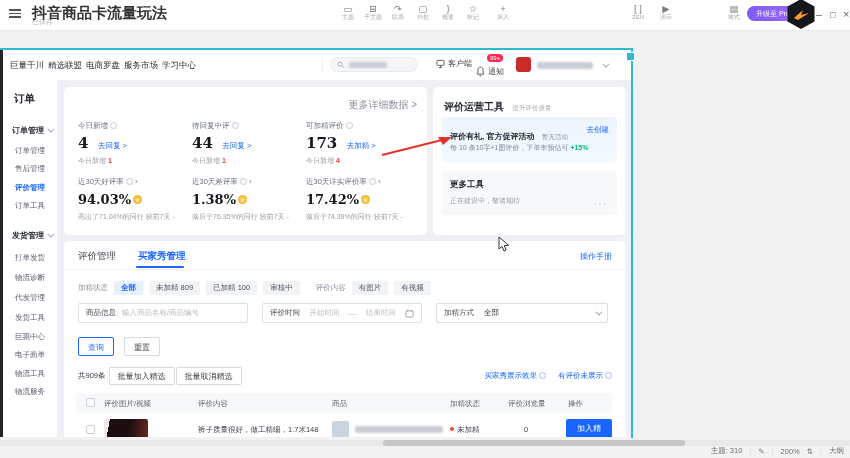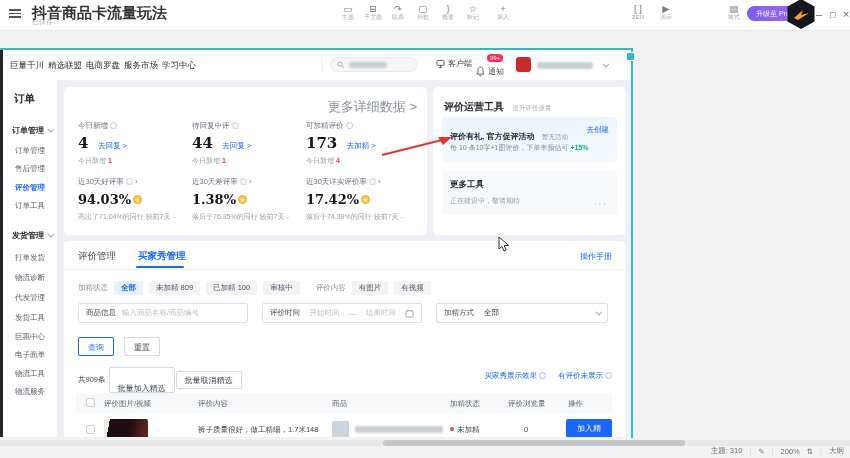--- a/index.html
+++ b/index.html
@@ -207,21 +207,21 @@
       <div class="sb-item" style="top:233px;">发货工具</div>
       <div class="sb-item" style="top:252px;">巨惠中心</div>
       <div class="sb-item" style="top:270px;">电子面单</div>
       <div class="sb-item" style="top:289px;">物流工具</div>
       <div class="sb-item" style="top:307px;">物流服务</div>
     </div>
 
     <div class="shopmain">
 
       <div class="card" style="left:7px;top:7px;width:363px;height:148px;">
-        <div class="abs" style="right:10px;top:11px;font-size:13px;color:#8a8f99;cursor:pointer;">更多详细数据 &gt;</div>
+        <div class="abs" style="right:10px;top:11px;font-size:10px;color:#8a8f99;cursor:pointer;">更多详细数据 &gt;</div>
 
         <div class="abs" style="left:14px;top:34px;width:110px;">
           <div class="stat-label"><span>今日新增</span><span class="info"></span></div>
           <div style="margin-top:3px;"><span class="big-num">4</span>
             <span class="blue-link" style="margin-left:5px;">去回复 &gt;</span></div>
           <div class="sub-line" style="margin-top:4px;"><span>今日新增</span> <span class="red-num">1</span></div>
         </div>
         <div class="abs" style="left:128px;top:34px;width:110px;">
           <div class="stat-label"><span>待回复中评</span><span class="info"></span></div>
           <div style="margin-top:3px;"><span class="big-num">44</span>
@@ -320,21 +320,21 @@
           <div class="fbox" style="width:172px;justify-content:space-between;">
             <span><span>加精方式</span>
             <span style="margin-left:8px;color:#23262d;">全部</span></span>
             <span class="caret"></span>
           </div>
         </div>
 
         <div class="abs" style="left:14px;top:126px;display:flex;align-items:center;gap:1px;">
           <span style="font-size:7.5px;color:#3a3f48;">共909条</span>
           <span style="width:1px;height:12px;background:#eceef1;display:inline-block;"></span>
-          <span class="btn btn-o" style="padding:12px 8px;height:18px;line-height:18px;">批量加入精选</span>
+          <span class="btn btn-o" style="padding:0 8px;height:18px;line-height:18px;">批量加入精选</span>
           <span class="btn btn-o" style="padding:0 8px;height:18px;line-height:18px;">批量取消精选</span>
         </div>
         <div class="abs" style="right:14px;top:130px;display:flex;gap:12px;font-size:7.5px;color:#1966ff;white-space:nowrap;">
           <span><span>买家秀展示效果</span><span class="info" style="border-color:#9cbcf5;"></span></span>
           <span><span>有评价未展示</span><span class="info" style="border-color:#9cbcf5;"></span></span>
         </div>
 
         <div class="th-row" style="top:152px;">
           <span class="checkbox abs" style="left:10px;top:5px;"></span>
           <span class="th" style="left:28px;">评价图片/视频</span>

